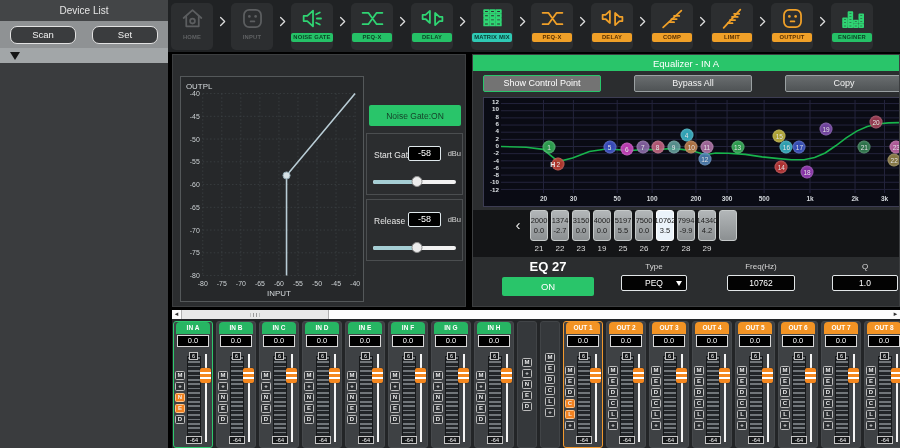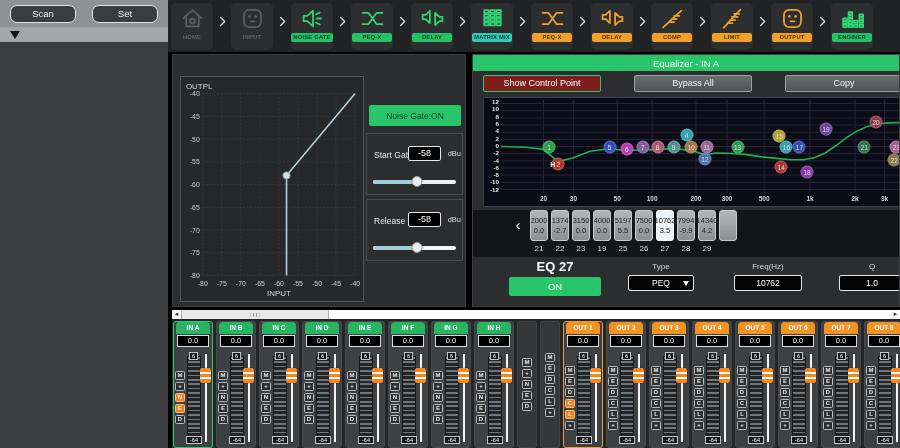--- a/index.html
+++ b/index.html
@@ -57,39 +57,39 @@
   .gval{position:absolute;right:21px;top:12px;width:33px;height:15px;background:#000;border:1px solid #dfe8ec;border-radius:2px;color:#fff;font-size:9px;text-align:center;line-height:13px;box-sizing:border-box;}
   .gunit{position:absolute;right:1px;top:15px;font-size:7.5px;color:#d5d5d5;}
   .slider{position:absolute;left:6px;right:6px;bottom:6px;height:13px;}
   .sl-track{position:absolute;left:0;right:0;top:4.5px;height:4.5px;background:#f2f2f2;border-radius:2px;overflow:hidden;}
   .sl-fill{position:absolute;left:0;top:0;bottom:0;background:#a5ced4;}
   .sl-handle{position:absolute;top:1px;width:11px;height:11px;border-radius:50%;background:#ececec;border:1px solid #909090;box-sizing:border-box;transform:translateX(-50%);}
 
   
   .eqbtns{position:absolute;top:20px;left:10px;display:flex;gap:33px;}
   .eqbtn{width:118px;height:17px;font-size:9px;font-family:inherit;color:#f2f2f2;background:linear-gradient(#696d6f,#4f5355);border:1px solid #9aa0a2;border-radius:2px;text-align:center;line-height:15px;box-sizing:border-box;flex:none;padding:0;}
-  .eqbtn.primary{background:#7f1d1d;border-color:#29c56a;color:#fff;}
+  .eqbtn.primary{background:#737373;border-color:#29c56a;color:#fff;}
   .eqgraph{position:absolute;top:42px;left:10px;width:442px;height:110px;background:#0a0b14;border:1px solid #3c3c52;box-sizing:border-box;}
   .eqy{position:absolute;left:0;top:1px;bottom:13px;width:15px;display:flex;flex-direction:column;justify-content:space-between;align-items:flex-end;padding-right:2px;}
   .eqyt{font-size:6.2px;font-weight:bold;color:#dfe3e7;line-height:1;}
   .eqplot{position:absolute;left:17px;right:2px;top:2px;bottom:13px;}
   .eqplot svg{position:absolute;inset:0;width:100%;height:100%;}
   .eg{stroke:#24243c;stroke-width:1;vector-effect:non-scaling-stroke;}
   .ec{stroke:#18b44c;stroke-width:1.6;fill:none;vector-effect:non-scaling-stroke;}
   .eqx{position:absolute;left:17px;right:2px;bottom:1px;height:10px;}
   .eqxt{position:absolute;transform:translateX(-50%);font-size:6.5px;font-weight:bold;color:#d2d6da;}
   .eqpt{position:absolute;width:13px;height:13px;border-radius:50%;transform:translate(-50%,-50%);color:#fff;font-size:6.5px;display:flex;align-items:center;justify-content:center;opacity:.88;box-shadow:inset 0 0 3px rgba(255,255,255,.45);}
   .eqh{position:absolute;transform:translate(-160%,-50%);font-size:7px;font-weight:bold;color:#e8e8e8;}
   .bands{position:absolute;left:0;right:0;top:155px;height:47px;background:#141517;display:flex;align-items:flex-start;padding-left:38px;box-sizing:border-box;}
   .bprev{width:14px;height:31px;color:#e8e8e8;font-size:15px;line-height:29px;text-align:center;margin-right:5px;flex:none;}
   .bcell-wrap{width:18px;margin-right:3px;flex:none;}
   .bcell{height:31px;border-radius:3px;background:linear-gradient(#b2b6b8,#8c9092);border:1px solid #c6caca;box-sizing:border-box;display:flex;flex-direction:column;align-items:center;justify-content:center;color:#1d1d1d;font-size:7.5px;line-height:1.3;}
   .bcell.sel{background:#ebf3fa;border-color:#fff;}
   .bnum{height:14px;text-align:center;font-size:8px;color:#dcdcdc;line-height:16px;}
-  .eqfoot{position:absolute;left:10px;right:0;top:204px;height:48px;}
+  .eqfoot{position:absolute;left:3px;right:0;top:204px;height:48px;}
   .f-eq{position:absolute;left:26px;width:92px;top:0;text-align:center;}
   .f-eqlabel{font-size:13px;font-weight:bold;color:#fff;}
   .f-on{margin-top:3px;height:19px;background:#29c56a;border-radius:2px;color:#fff;font-size:9.5px;line-height:19px;}
   .f-col{position:absolute;top:3px;text-align:center;}
   .f-col .fl{font-size:8px;color:#d8d8d8;}
   .f-box{margin-top:4px;height:16px;background:#030303;border:1px solid #e2e6e8;border-radius:2px;color:#fff;font-size:8.5px;line-height:14px;box-sizing:border-box;position:relative;}
   .f-type{left:145px;width:66px;}
   .f-freq{left:251px;width:68px;}
   .f-q{left:356px;width:66px;}
   .caret{position:absolute;right:4px;top:5px;width:0;height:0;border-left:3.5px solid transparent;border-right:3.5px solid transparent;border-top:5px solid #fff;}
@@ -122,20 +122,21 @@
   .ftrack{position:absolute;left:4.5px;top:2px;bottom:2px;width:2px;background:#f4f4f4;}
   .fhandle{position:absolute;left:0;top:17%;width:11px;height:15px;border-radius:2px;background:linear-gradient(180deg,#f5871e 0 4px,#fff 4px 6px,#f5871e 6px 9px,#fff 9px 11px,#f5871e 11px 15px);box-shadow:0 0 1px #000;}
   .nstrip{position:relative;width:20px;flex:none;background:#35383b;border:1px solid #414447;border-radius:3px;box-sizing:border-box;display:flex;flex-direction:column;align-items:center;justify-content:center;gap:2px;}
 </style>
 </head>
 <body>
 
 <div class="stage">
 
   <aside class="sidebar">
+    <div class="sb-header">Device List</div>
     <div class="sb-btnrow">
       <button class="sb-btn">Scan</button>
       <button class="sb-btn">Set</button>
     </div>
     <div class="sb-trirow">
       <span class="tri"></span>
     </div>
     <div class="sb-body"></div>
   </aside>
 

